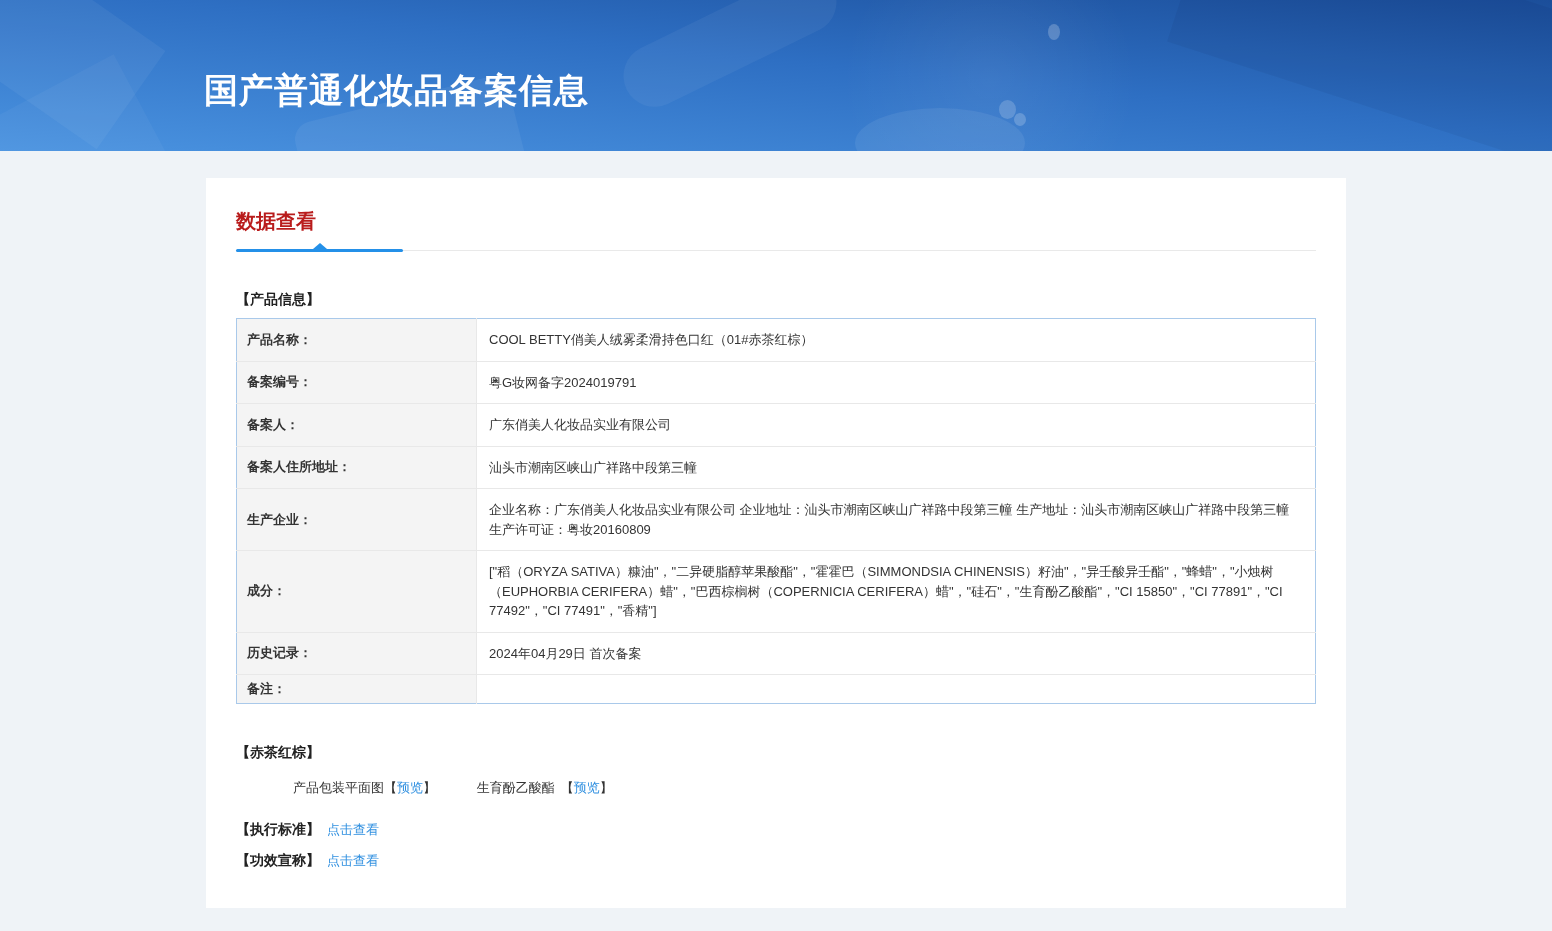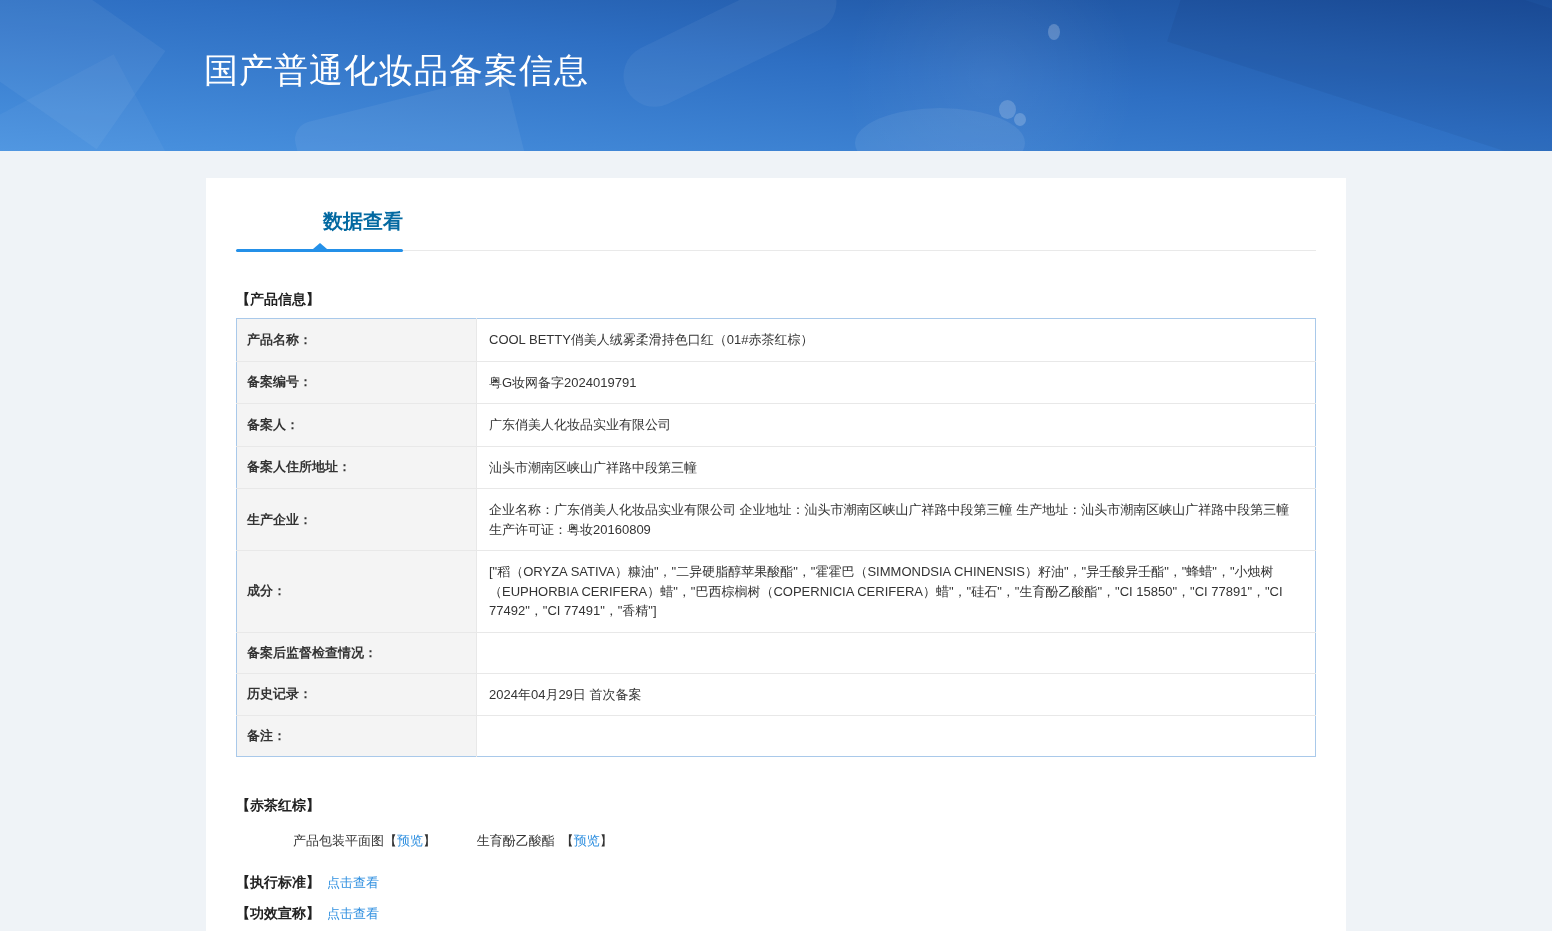--- a/index.html
+++ b/index.html
@@ -24,45 +24,45 @@
   .sh3 { left: 300px; top: 98px; width: 220px; height: 100px; background: rgba(255,255,255,0.06); border-radius: 18px; transform: rotate(-14deg); }
   .sh4 { left: 615px; top: 8px; width: 230px; height: 62px; background: rgba(255,255,255,0.05); border-radius: 60px; transform: rotate(-26deg); }
   .sh5 { left: 830px; top: -80px; width: 320px; height: 320px; background: radial-gradient(circle, rgba(255,255,255,0.07), rgba(255,255,255,0) 65%); border-radius: 50%; }
   .sh6 { left: 855px; top: 108px; width: 170px; height: 70px; background: rgba(255,255,255,0.07); border-radius: 50%; }
   .dot1 { left: 1048px; top: 24px; width: 12px; height: 16px; background: rgba(255,255,255,0.22); border-radius: 50%; }
   .dot2 { left: 999px; top: 100px; width: 17px; height: 19px; background: rgba(255,255,255,0.18); border-radius: 50%; }
   .dot3 { left: 1014px; top: 113px; width: 12px; height: 13px; background: rgba(255,255,255,0.20); border-radius: 50%; }
   .sh7 { left: 1180px; top: -40px; width: 420px; height: 150px; background: rgba(0,0,30,0.05); transform: rotate(18deg); }
   .banner-title {
     position: absolute;
-    left: 204px; top: 48px;
+    left: 204px; top: 68px;
     font-size: 34px;
-    font-weight: normal;
+    font-weight: bold;
     color: #ffffff;
     letter-spacing: 1px;
   }
 
   
   .card {
     width: 1140px;
     min-height: 677px;
     margin: 27px auto 0;
     background: #ffffff;
     padding: 24px 30px 38px;
   }
 
   
   .tabbar { border-bottom: 1px solid #e9e9e9; margin-top: 6px; }
   .tab {
     display: inline-block;
     width: 167px;
-    text-align: right;
+    text-align: left;
     font-size: 20px;
     font-weight: bold;
-    color: #0369a1;
+    color: #b91c1c;
     padding-bottom: 15px;
     position: relative;
     cursor: pointer;
   }
   .tab::before {
     content: "";
     position: absolute; left: 0; right: 0; bottom: -2px;
     height: 3px; background: #2490e8; border-radius: 2px;
   }
   .tab::after {
@@ -92,21 +92,21 @@
     font-size: 13px;
     border-bottom: 1px solid #e8e8e8;
     vertical-align: middle;
   }
   table.info tr:last-child td { border-bottom: none; }
   td.flabel {
     width: 240px;
     background: #f4f4f4;
     font-weight: bold;
     color: #333;
-    padding: 11px 10px;
+    padding: 5px 10px;
     border-right: 1px solid #e8e8e8;
   }
   td.fvalue {
     color: #333;
     padding: 11px 12px;
     line-height: 1.5;
     margin-top: 33px;
   }
 
   
@@ -165,24 +165,20 @@
       </tr>
       <tr>
         <td class="flabel">生产企业：</td>
         <td class="fvalue">企业名称：广东俏美人化妆品实业有限公司 企业地址：汕头市潮南区峡山广祥路中段第三幢 生产地址：汕头市潮南区峡山广祥路中段第三幢 生产许可证：粤妆20160809</td>
       </tr>
       <tr>
         <td class="flabel">成分：</td>
         <td class="fvalue">["稻（ORYZA SATIVA）糠油"，"二异硬脂醇苹果酸酯"，"霍霍巴（SIMMONDSIA CHINENSIS）籽油"，"异壬酸异壬酯"，"蜂蜡"，"小烛树（EUPHORBIA CERIFERA）蜡"，"巴西棕榈树（COPERNICIA CERIFERA）蜡"，"硅石"，"生育酚乙酸酯"，"CI 15850"，"CI 77891"，"CI 77492"，"CI 77491"，"香精"]</td>
       </tr>
       <tr>
-        <td class="flabel">备案后监督检查情况：</td>
-        <td class="fvalue"></td>
-      </tr>
-      <tr>
         <td class="flabel">历史记录：</td>
         <td class="fvalue">2024年04月29日 首次备案</td>
       </tr>
       <tr>
         <td class="flabel">备注：</td>
         <td class="fvalue"></td>
       </tr>
     </tbody>
   </table>
 

